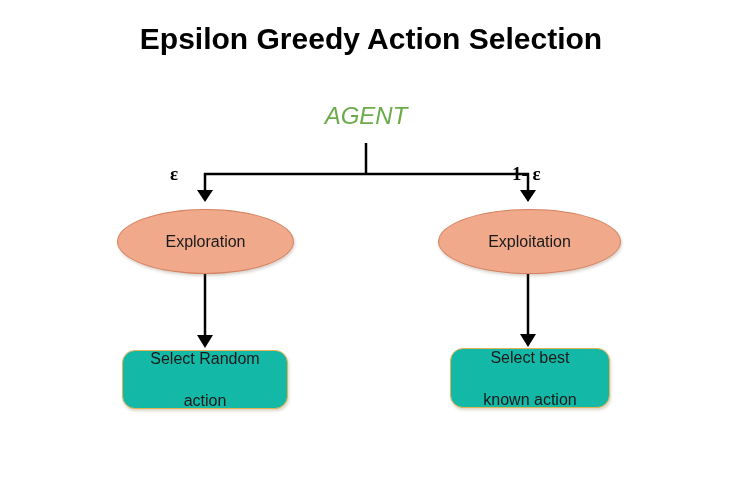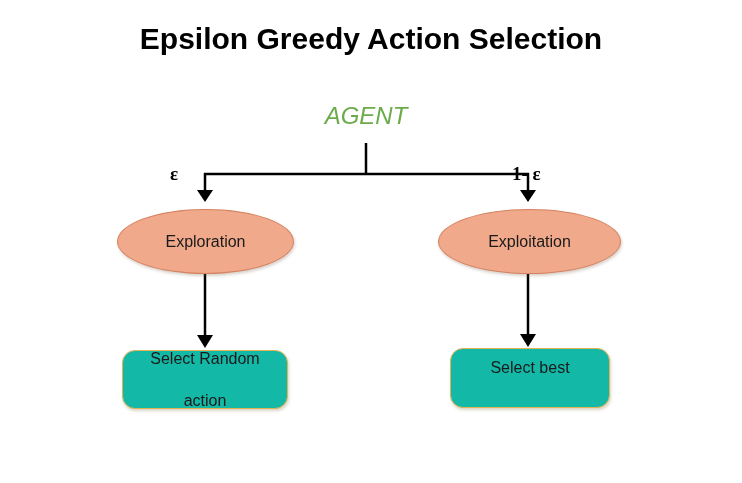--- a/index.html
+++ b/index.html
@@ -156,16 +156,17 @@
 
   <div class="box-node" id="node-random-action">
     <span>
       <span>Select Random</span><br>
       <span>action</span>
     </span>
   </div>
   <div class="box-node" id="node-best-action">
     <span>
       <span>Select best</span><br>
+      <span>known action</span>
     </span>
   </div>
 
 </div>
 
 </body></html>

